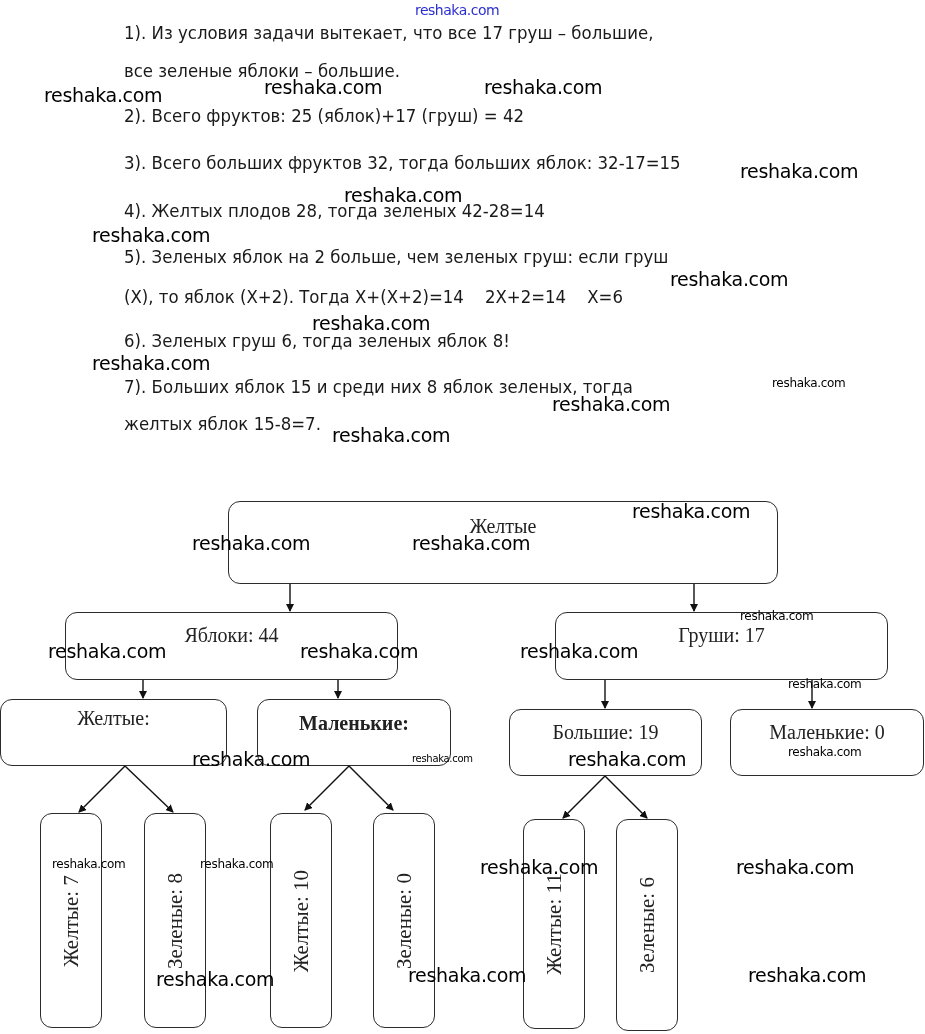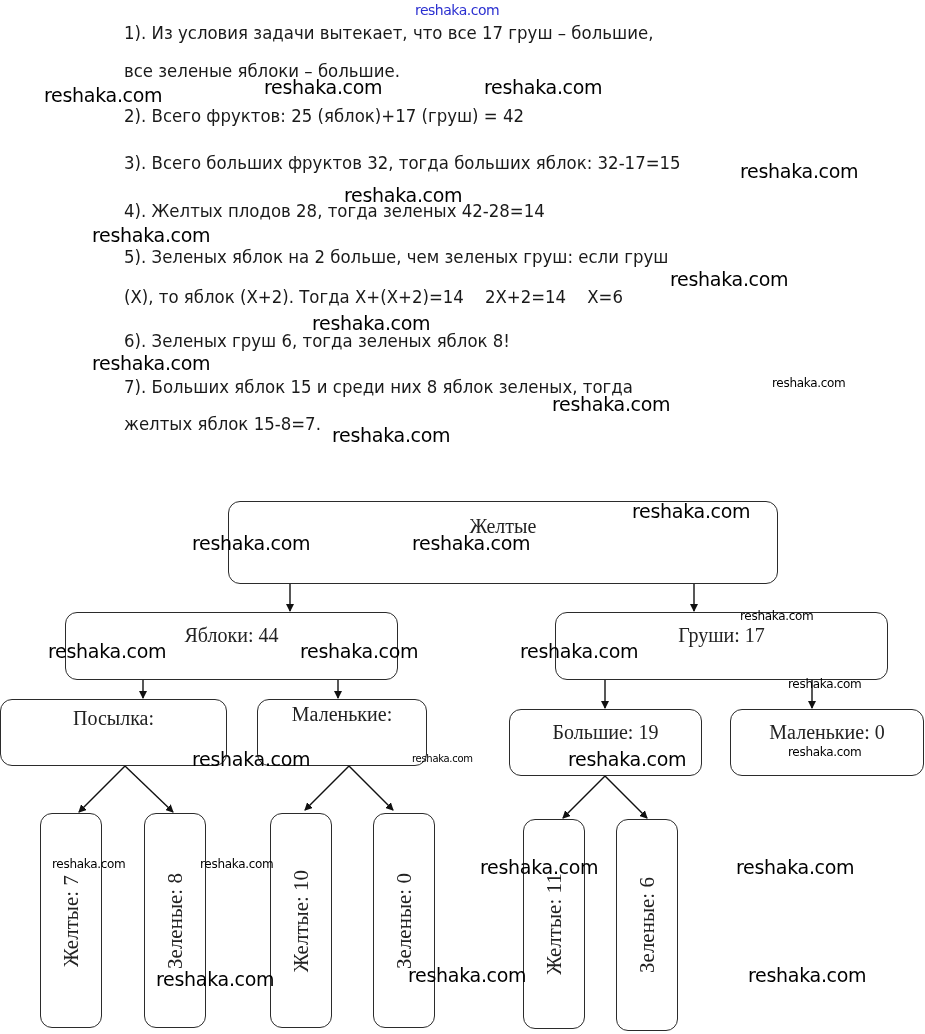--- a/index.html
+++ b/index.html
@@ -60,24 +60,24 @@
 
 <div class="box" style="left:65px; top:612px; width:333px; height:68px; padding-top:8px;">
   <span class="line">Яблоки: 44</span>
 </div>
 
 <div class="box" style="left:555px; top:612px; width:333px; height:68px; padding-top:8px;">
   <span class="line">Груши: 17</span>
 </div>
 
 <div class="box" style="left:0px; top:699px; width:227px; height:67px; padding-top:4px;">
-  <span class="line">Посылка:</span>
+  <span class="line">Желтые:</span>
 </div>
 
-<div class="box" style="left:257px; top:699px; width:170px; height:67px; padding-top:0;">
+<div class="box" style="left:257px; top:699px; width:194px; height:67px; padding-top:9px;font-weight:bold;">
   <span class="line">Маленькие:</span>
 </div>
 
 <div class="box" style="left:509px; top:709px; width:193px; height:67px; padding-top:8px;">
   <span class="line">Большие: 19</span>
 </div>
 
 <div class="box" style="left:730px; top:709px; width:194px; height:67px; padding-top:8px;">
   <span class="line">Маленькие: 0</span>
 </div>

